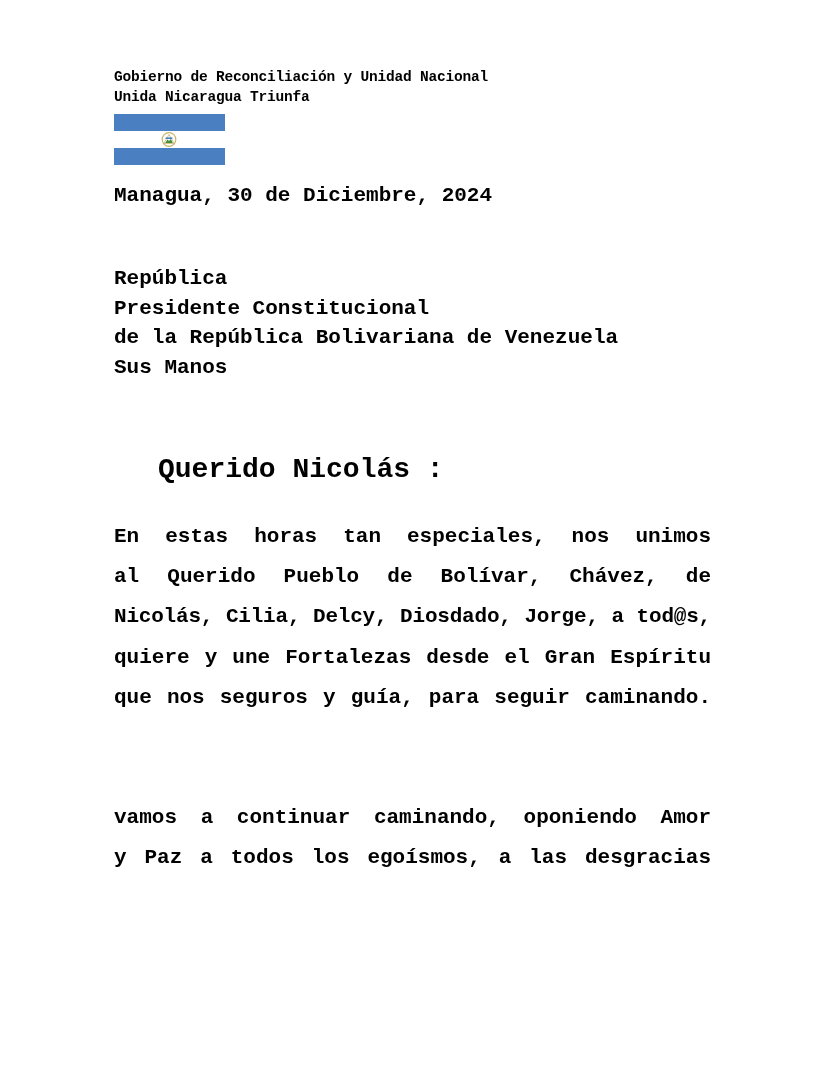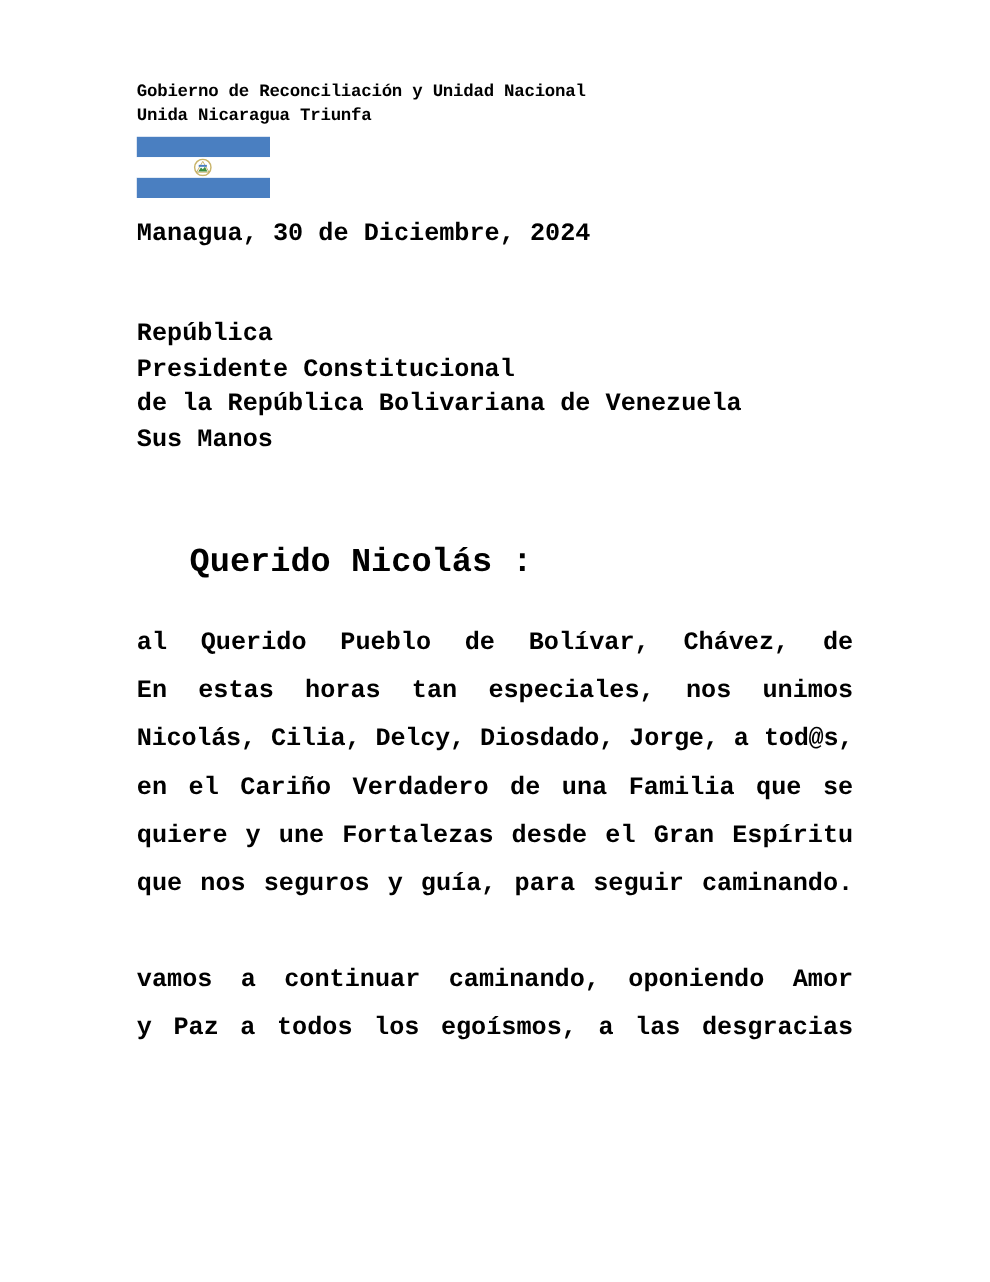--- a/index.html
+++ b/index.html
@@ -47,24 +47,23 @@
 <div class="addressee mono">
   <div>República</div>
   <div>Presidente Constitucional</div>
   <div>de la República Bolivariana de Venezuela</div>
   <div>Sus Manos</div>
 </div>
 
 <div class="salutation mono">Querido Nicolás :</div>
 
 <div class="para p1 mono">
+  <span class="line" style="white-space: normal;">En estas horas tan especiales, nos unimos</span>
   <span class="line" style="white-space: normal;">al Querido Pueblo de Bolívar, Chávez, de</span>
-  <span class="line" style="white-space: normal;">En estas horas tan especiales, nos unimos</span>
   <span class="line" style="white-space: normal; letter-spacing: -0.2px;">Nicolás, Cilia, Delcy, Diosdado, Jorge, a tod@s,</span>
-  <span class="line" style="white-space: normal;">en el Cariño Verdadero de una Familia que se</span>
   <span class="line" style="white-space: normal;">quiere y une Fortalezas desde el Gran Espíritu</span>
   <span class="line" style="white-space: normal;">que nos seguros y guía, para seguir caminando.</span>
 </div>
 
 <div class="para p2 mono">
   <span class="line" style="white-space: normal;">vamos a continuar caminando, oponiendo Amor</span>
   <span class="line" style="white-space: normal;">y Paz a todos los egoísmos, a las desgracias</span>
 </div>
 
 </body></html>

